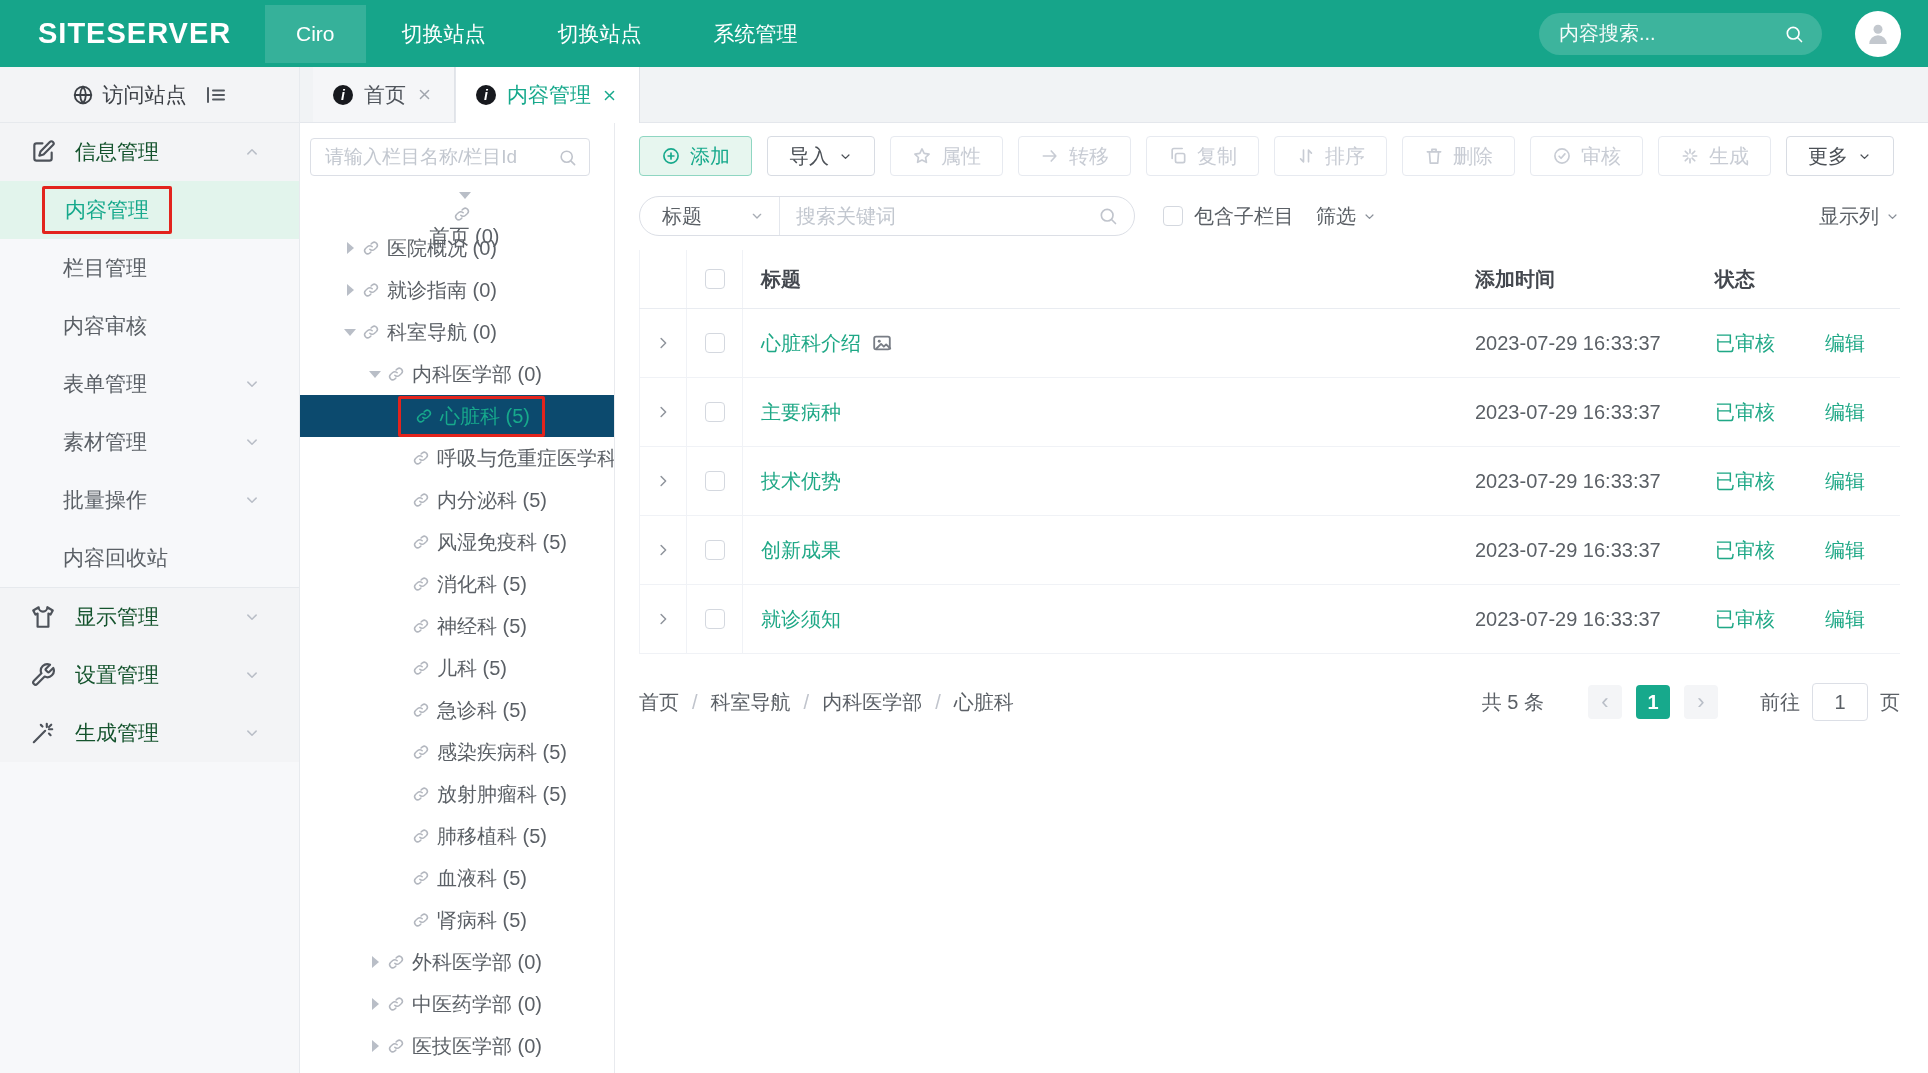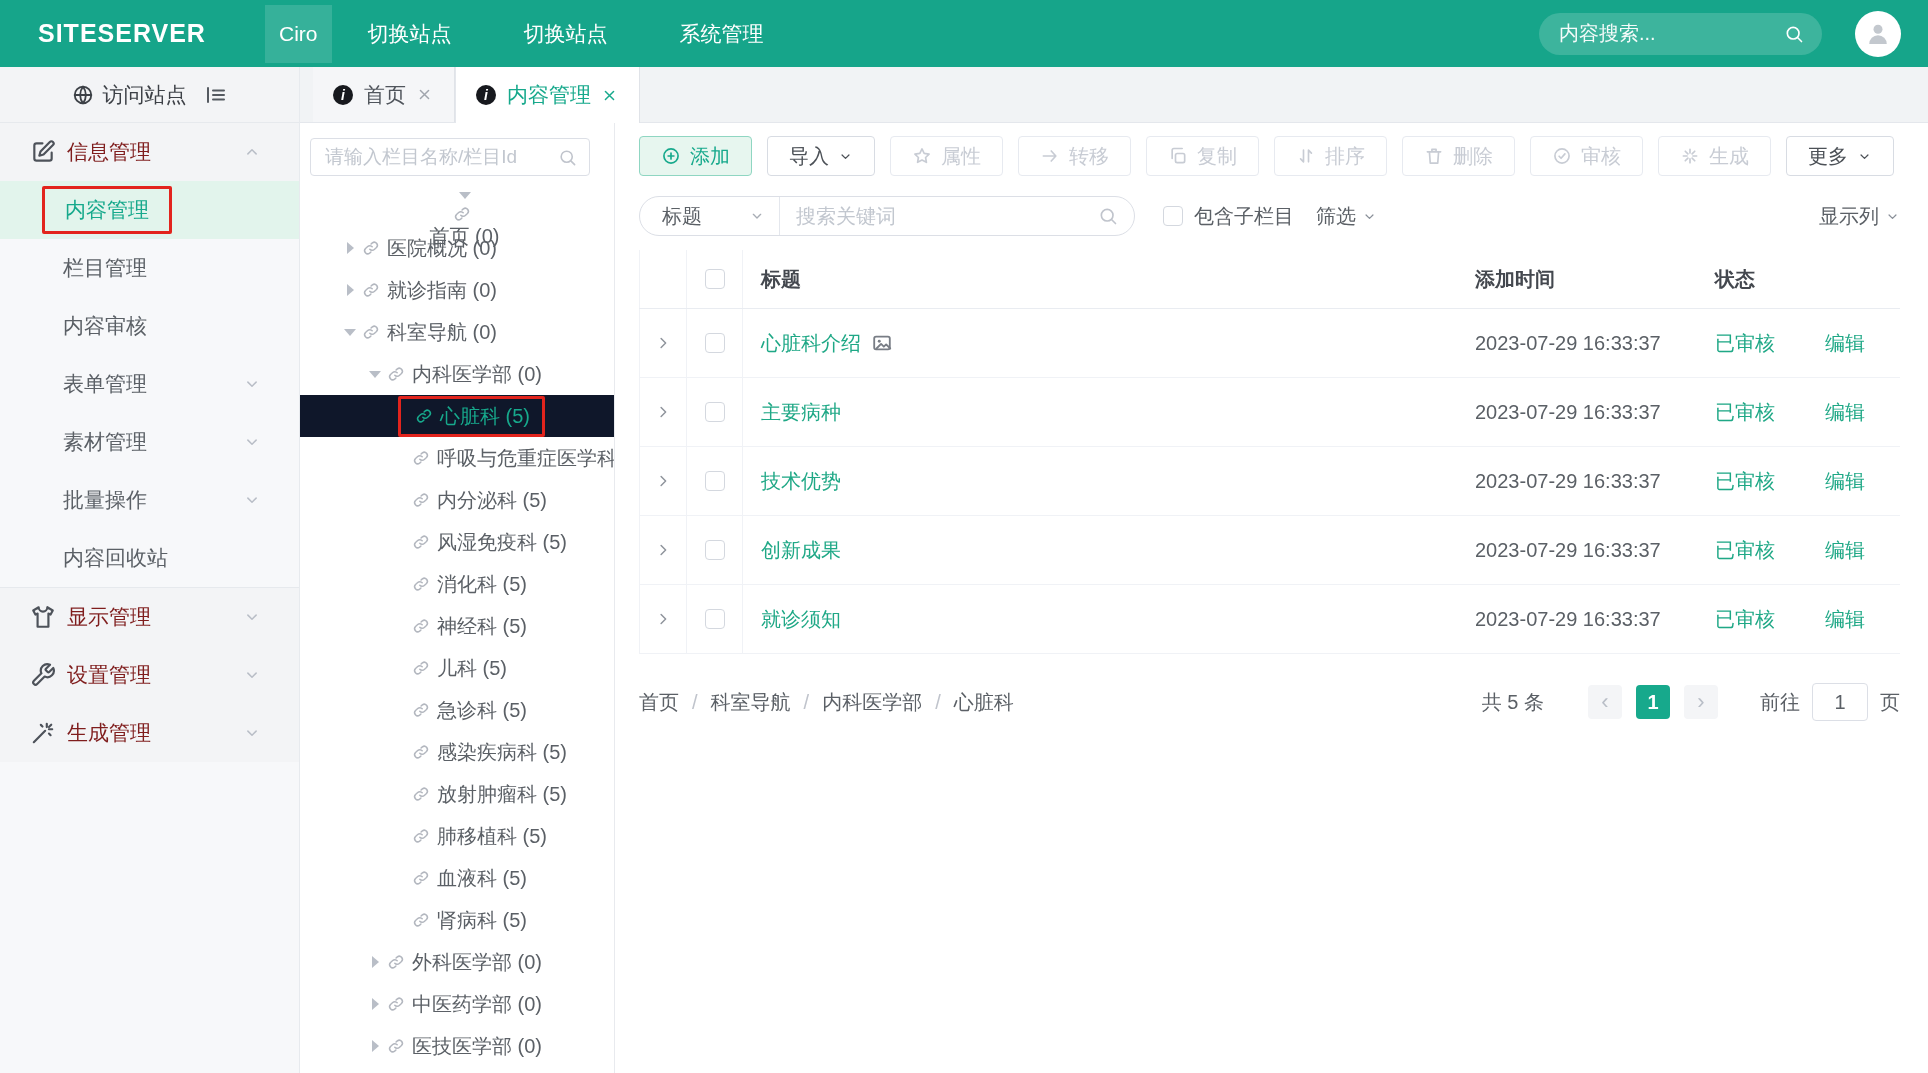--- a/index.html
+++ b/index.html
@@ -2,40 +2,40 @@
 <html><head>
 <meta charset="utf-8">
 <style>
   html,body{margin:0;padding:0;}
   body{width:1928px;height:1073px;overflow:hidden;background:#fff;
        font-family:"Liberation Sans","DejaVu Sans",sans-serif;font-size:20px;color:#5b6066;}
   .page{width:1928px;height:1073px;display:flex;flex-direction:column;}
 
   
   .hdr{height:67px;flex:0 0 67px;background:#16a58a;display:flex;align-items:center;color:#fff;}
-  .logo{margin-left:38px;width:227px;font-size:25px;font-weight:700;letter-spacing:1px;color:#fff;white-space:nowrap;}
-  .site-tab{height:58px;display:flex;align-items:center;padding:0 14px;background:rgba(255,255,255,.14);font-size:21px;cursor:pointer;}
+  .logo{margin-left:38px;width:227px;font-size:29px;font-weight:700;letter-spacing:1px;color:#fff;white-space:nowrap;}
+  .site-tab{height:58px;display:flex;align-items:center;padding:0 31px;background:rgba(255,255,255,.14);font-size:21px;cursor:pointer;}
   .hnav{height:67px;display:flex;align-items:center;padding:0 36px;font-size:21px;cursor:pointer;}
   .hsearch{margin-left:auto;width:283px;height:42px;border-radius:21px;background:rgba(255,255,255,.17);
            display:flex;align-items:center;padding:0 18px;box-sizing:border-box;}
   .hsearch input{flex:1;background:transparent;border:none;outline:none;color:#fff;font-size:20px;font-family:inherit;min-width:0;}
   .hsearch input::placeholder{color:rgba(255,255,255,.95);}
   .hsearch .ico{color:#fff;}
   .avatar{width:46px;height:46px;border-radius:50%;background:#fff;margin:0 27px 0 33px;
           display:flex;align-items:center;justify-content:center;color:#c3c8ce;}
 
   
   .bd{flex:1;display:flex;min-height:0;}
 
   
   .sidebar{width:300px;flex:0 0 300px;background:#f7f8fa;border-right:1px solid #e7eaee;box-sizing:border-box;}
   .visit{height:55px;border-bottom:1px solid #e6e9ed;background:#f3f4f6;display:flex;align-items:center;justify-content:center;gap:9px;color:#3d4147;font-size:21px;}
   .visit .burger{margin-left:8px;color:#555a61;display:flex;}
   .side-row{height:58px;display:flex;align-items:center;padding-left:63px;font-size:21px;color:#5b6066;cursor:pointer;white-space:nowrap;}
-  .side-row.group{padding-left:30px;gap:11px;color:#7f1d1d;background:#f3f4f6;}
+  .side-row.group{padding-left:30px;gap:19px;color:#14532d;background:#f3f4f6;}
   .side-row.group .gicon{color:#4d525a;display:flex;}
   .side-row .chev{margin-left:auto;margin-right:38px;color:#b9bec7;display:flex;}
   .side-row .chev.up svg{transform:rotate(180deg);}
   .side-row.active{background:#e2f4ec;color:#17a98c;}
   .side-row.divider{border-top:1px solid #e6e9ed;}
   .red-box{border:3px solid #e2241d;border-radius:2px;display:inline-flex;align-items:center;}
   .side-row .red-box{margin-left:-21px;padding:7px 20px;}
 
   
   .right{flex:1;display:flex;flex-direction:column;min-width:0;}
@@ -53,21 +53,21 @@
 
   
   .tree{width:315px;flex:0 0 315px;border-right:1px solid #e8eaee;box-sizing:border-box;overflow:hidden;padding-top:15px;}
   .tree-search{margin-left:10px;width:280px;height:38px;border:1px solid #dcdfe6;border-radius:4px;box-sizing:border-box;
                display:flex;align-items:center;padding:0 12px;background:#fff;}
   .tree-search input{flex:1;border:none;outline:none;font-size:19px;font-family:inherit;color:#5b6066;min-width:0;background:transparent;}
   .tree-search input::placeholder{color:#c2c7cf;}
   .tree-search .ico{color:#c0c4cc;}
   .tree-list{margin-top:9px;}
   .tree-row{height:42px;display:flex;align-items:center;white-space:nowrap;cursor:pointer;color:#5b6066;font-size:20px;}
-  .tree-row.selected{background:#0f172a;color:#17a98c;}
+  .tree-row.selected{background:#0c4a6e;color:#17a98c;}
   .tcaret{width:20px;flex:0 0 20px;display:flex;align-items:center;justify-content:center;}
   .car-down{width:0;height:0;border-left:6px solid transparent;border-right:6px solid transparent;border-top:7px solid #b9bec7;}
   .car-right{width:0;height:0;border-top:6px solid transparent;border-bottom:6px solid transparent;border-left:7px solid #b9bec7;}
   .tlink{display:flex;margin:0 7px 0 2px;color:#b3b7bf;}
   .tree-row.selected .tlink{color:#17a98c;}
   .tree-row .red-box{padding:4px 12px;margin-left:-12px;}
 
   
   .main{flex:1;min-width:0;padding:13px 28px 0 24px;box-sizing:border-box;}
   .toolbar{display:flex;gap:15px;align-items:center;}

